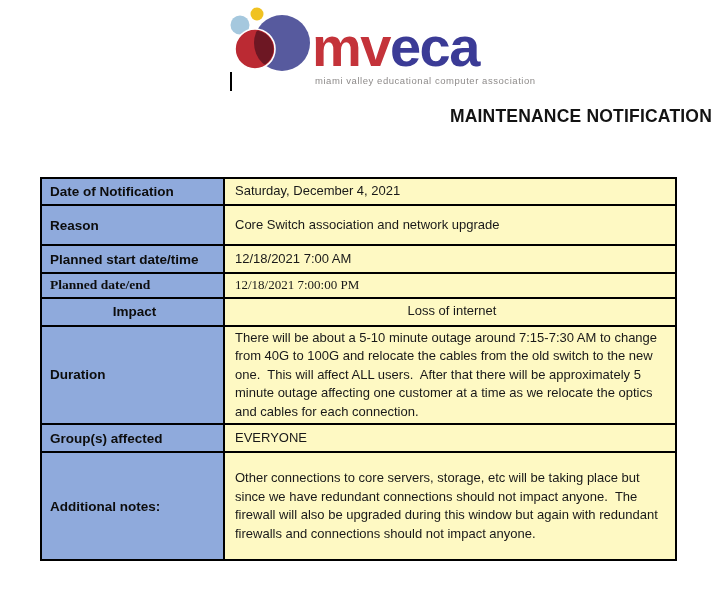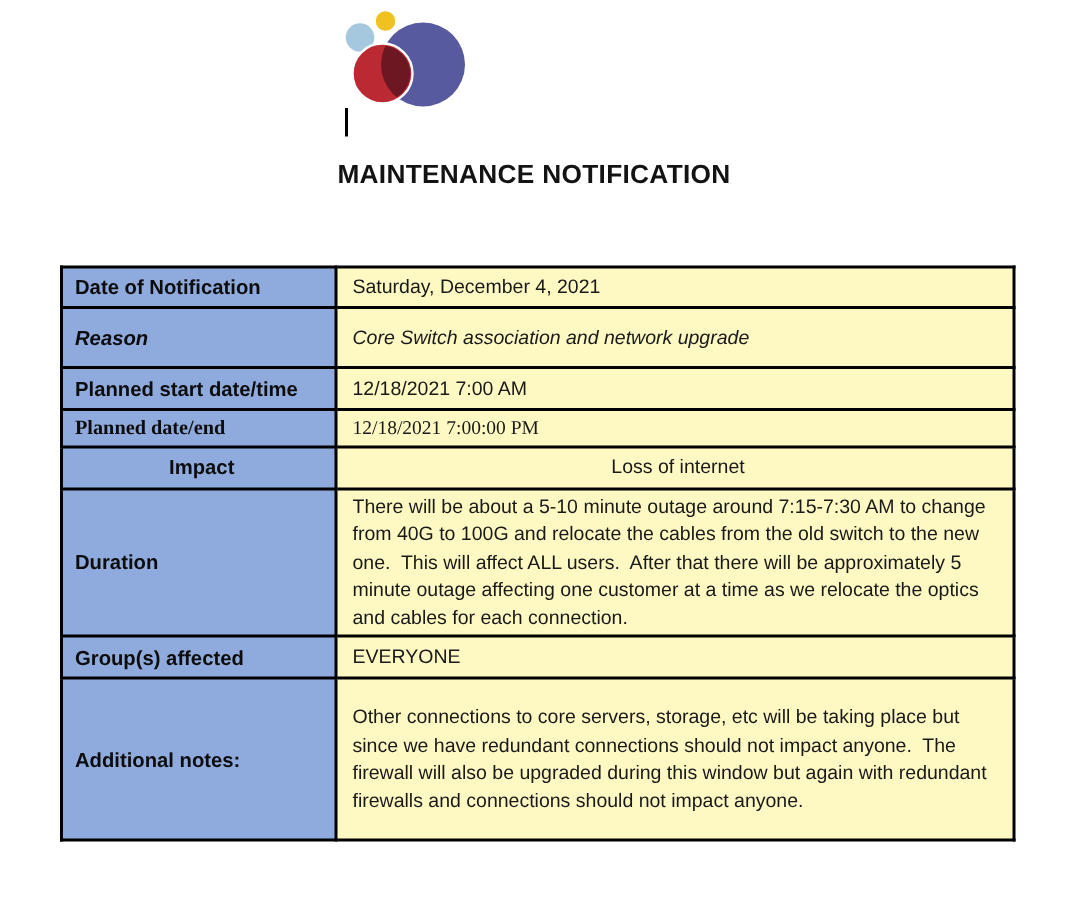--- a/index.html
+++ b/index.html
@@ -51,21 +51,21 @@
     height: 19px;
     background: #000000;
   }
 
   
   .doc-title {
     position: absolute;
     left: 0;
     right: 0;
     top: 106px;
-    text-align: center;
+    text-align: right;
     font-size: 17.5px;
     font-weight: bold;
     letter-spacing: 0.2px;
     color: #131313;
   }
 
   
   .notice-table {
     position: absolute;
     left: 40px;
@@ -87,21 +87,21 @@
     font-size: 13.5px;
   }
   td.cell-value {
     background: #fef9c3;
     padding: 2px 6px 2px 10px;
     line-height: 18.5px;
     white-space: pre-wrap;
     color: #191919;
   }
   .r1 td { height: 27px; }
-  .r2 td { height: 40px; font-style: italic; }
+  .r2 td { height: 40px; }
   .r3 td { height: 28px; }
   .r4 td { height: 22px; font-family: Liberation Serif, serif; }
   .r5 td { height: 28px; text-align: center; }
   .r6 td { height: 91px; }
   .r7 td { height: 28px; margin-top: 28px; }
   .r8 td { height: 108px; }
 </style>
 </head>
 <body>
 
@@ -113,20 +113,24 @@
         <clipPath id="bigCircleClip">
             <circle cx="56" cy="37" r="28"></circle>
           </clipPath>
       </defs>
       <circle cx="14" cy="19" r="9.5" fill="#a5c8de"></circle>
       <circle cx="31" cy="8" r="6.5" fill="#f0c221"></circle>
       <circle cx="56" cy="37" r="28" fill="#575a9e"></circle>
       <circle cx="29" cy="43" r="20" stroke="#ffffff" stroke-width="1.6" fill="#bb2a33"></circle>
       <circle cx="29" cy="43" r="18.5" clip-path="url(#bigCircleClip)" fill="#6d1723"></circle>
     </svg>
+    <div class="logo-textcol">
+      <div class="wordmark"><span class="wm-red">mv</span><span class="wm-navy">eca</span></div>
+      <div class="tagline">miami valley educational computer association</div>
+    </div>
   </div>
 
   <div class="caret"></div>
 
   <div class="doc-title">MAINTENANCE NOTIFICATION</div>
 
   <table class="notice-table">
     <colgroup>
       <col style="width:183px">
       <col style="width:452px">

